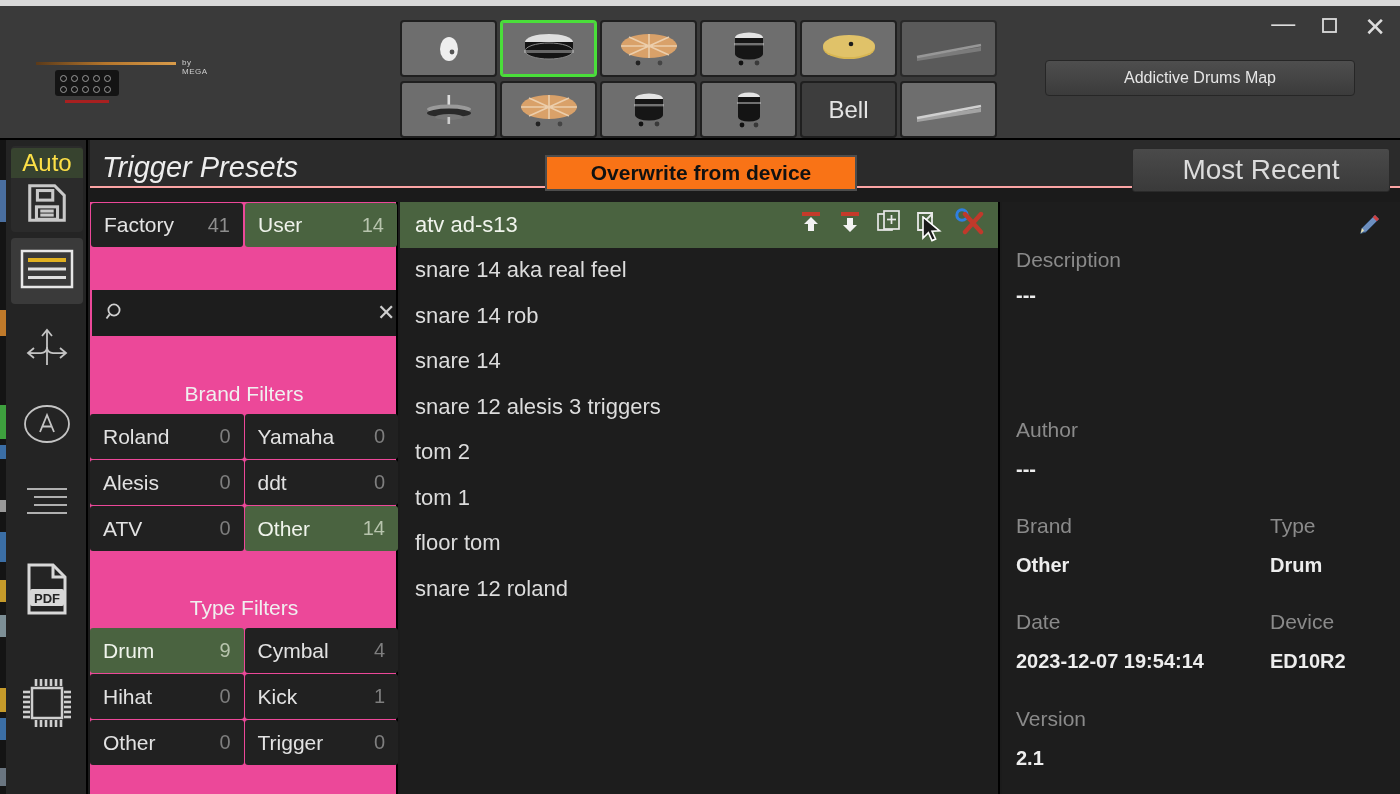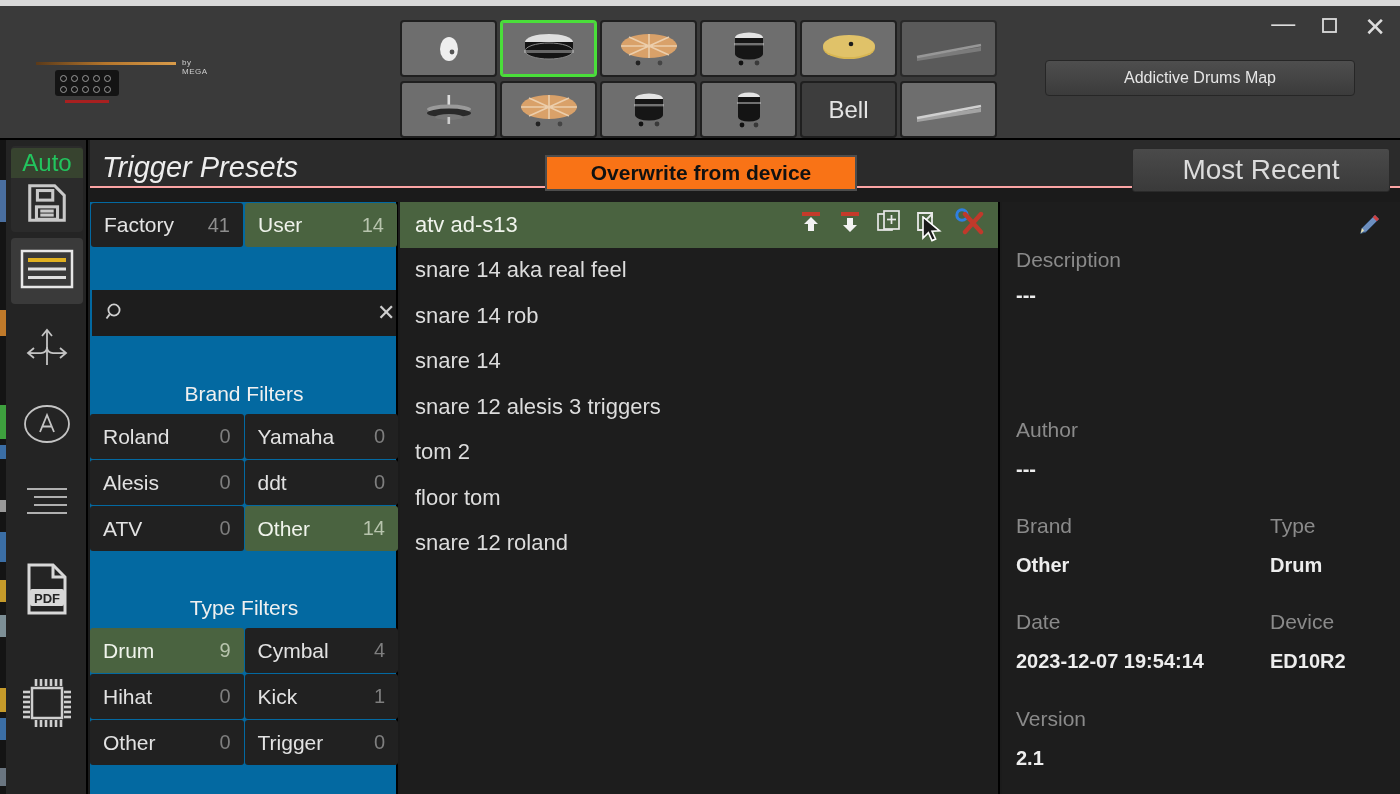--- a/index.html
+++ b/index.html
@@ -107,21 +107,21 @@
   }
   .side-btn {
     position:absolute; left:5px; width:72px;
     display:flex; align-items:center; justify-content:center;
   }
   #side-auto {
     top:6px; height:86px; background:#2b2b2b; border-radius:4px;
     flex-direction:column; gap:2px;
   }
   #side-auto .auto-label {
-    width:72px; text-align:center; color:#22c55e; font-size:24px;
+    width:72px; text-align:center; color:#fde047; font-size:24px;
     background:#37432f; border-radius:3px 3px 0 0; line-height:30px;
   }
   #side-list {
     top:98px; height:66px; background:#3a3a3a; border-radius:4px;
   }
   #side-route { top:172px; height:72px; }
   #side-a     { top:250px; height:72px; }
   #side-lines { top:328px; height:72px; }
   #side-pdf   { top:408px; height:86px; }
   #side-chip  { top:520px; height:90px; }
@@ -150,21 +150,21 @@
     position:absolute; right:10px; top:8px; width:258px; height:44px;
     background: linear-gradient(180deg,#4a4a4a,#3a3a3a);
     border:1px solid #2a2a2a; border-radius:3px;
     color:#dcdcdc; font-size:28px;
     display:flex; align-items:center; justify-content:center;
   }
 
   
   #filters {
     position:absolute; left:90px; top:202px; width:308px; height:592px;
-    background:#0369a1; border-right:2px solid #000;
+    background:#ec4899; border-right:2px solid #000;
   }
   #fs-tabs { position:absolute; left:0; top:0; width:308px; height:44px;
              display:flex; }
   .fs-tab {
     flex:1; height:44px; margin:1px; border-radius:3px;
     display:flex; align-items:center; justify-content:space-between;
     padding:0 13px; background:#212121;
   }
   .fs-tab.on { background:#4a6340; }
   .fs-tab .nm { color:#e4e4e4; font-size:21px; }
@@ -649,20 +649,23 @@
       <div class="preset-row">
         <span>snare 14</span>
       </div>
       <div class="preset-row">
         <span>snare 12 alesis 3 triggers</span>
       </div>
       <div class="preset-row">
         <span>tom 2</span>
       </div>
       <div class="preset-row">
+        <span>tom 1</span>
+      </div>
+      <div class="preset-row">
         <span>floor tom</span>
       </div>
       <div class="preset-row">
         <span>snare 12 roland</span>
       </div>
     </div>
 
   <div id="details">
     <span id="edit-pencil">
       <svg width="28" height="28" viewBox="0 0 28 28">

